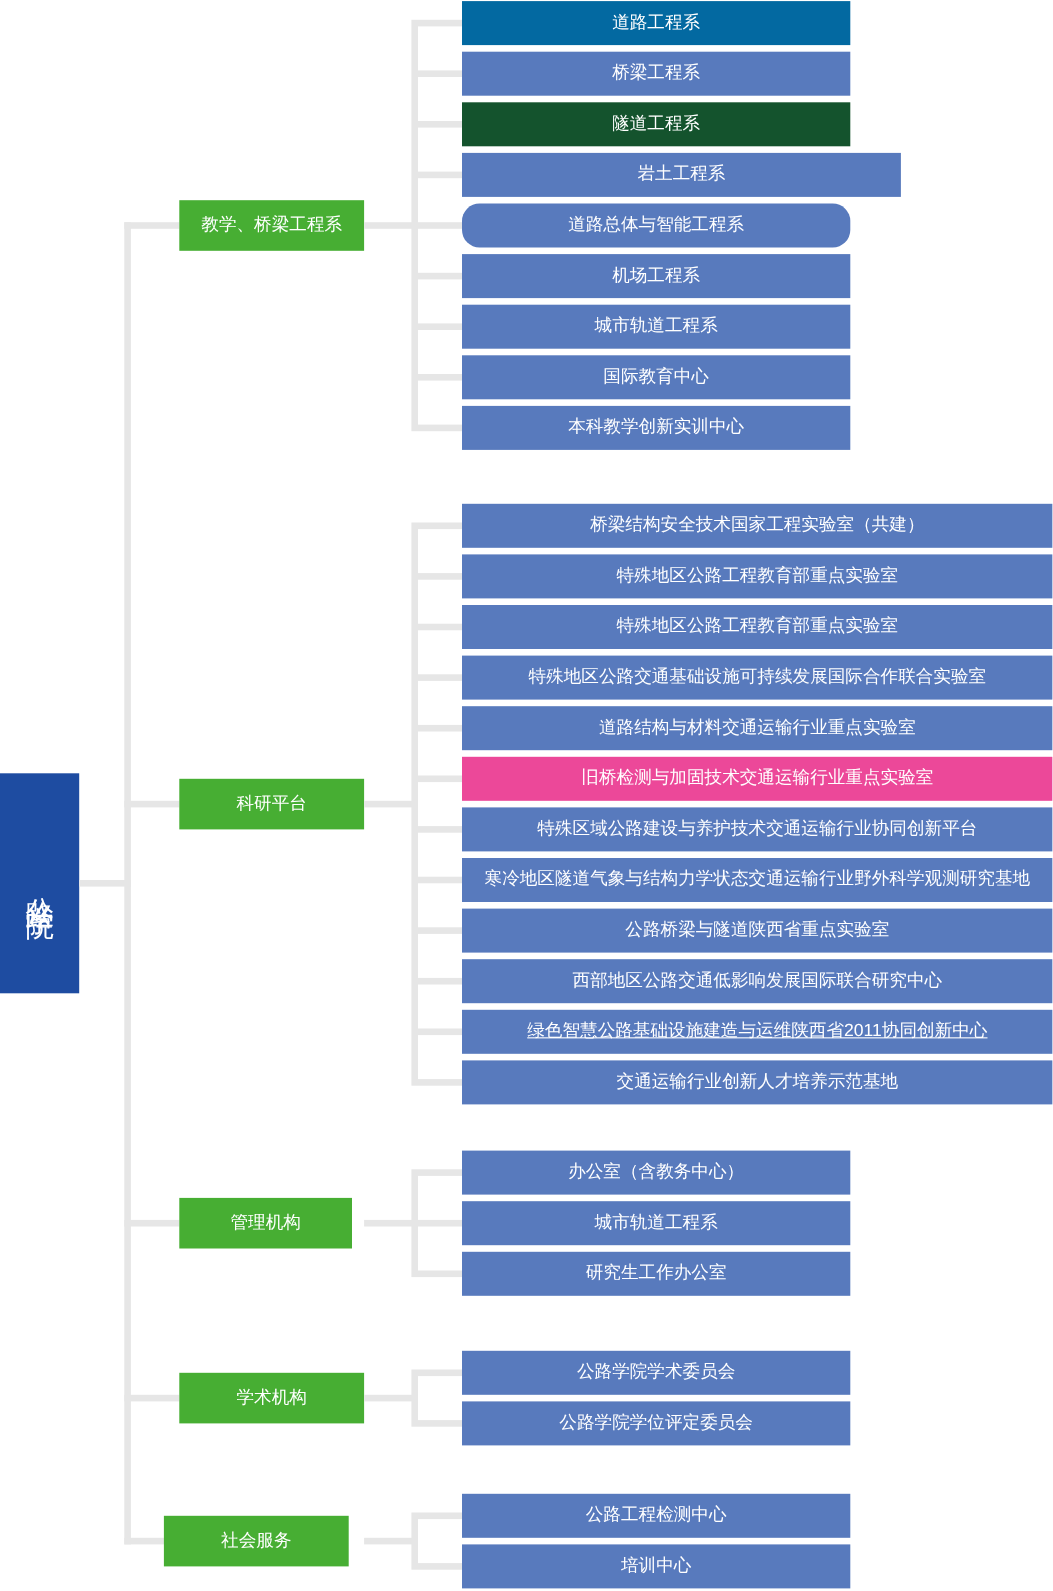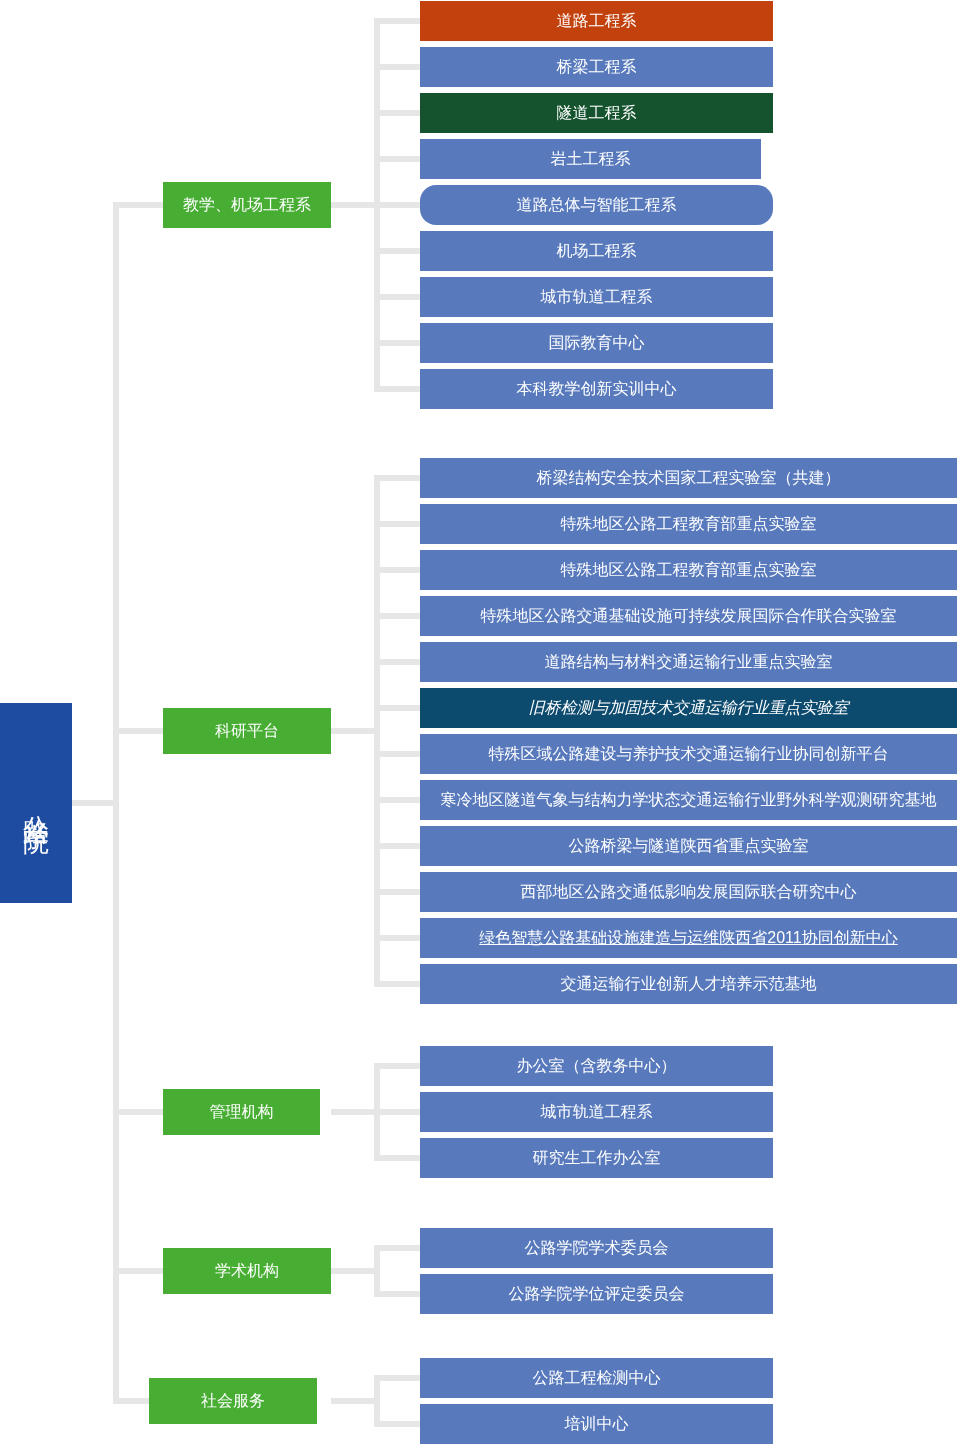--- a/index.html
+++ b/index.html
@@ -38,31 +38,31 @@
     padding: 0 4px;
   }
 </style>
 </head>
 <body>
 
 <div class="canvas">
   <div class="node root-node" style="left: 0px; top: 703px; width: 72px; height: 200px; background: rgb(30, 76, 161); color: rgb(255, 255, 255);">公路学院</div>
   <div id="generated">
       <div class="line" style="left: 113px; top: 202px; width: 50px; height: 6px; background: rgb(230, 230, 230);"></div>
-      <div class="node cat-node" style="left: 163px; top: 182px; width: 168px; height: 46px; background: rgb(71, 174, 51); color: rgb(255, 255, 255);">教学、机场工程系</div>
+      <div class="node cat-node" style="left: 163px; top: 182px; width: 168px; height: 46px; background: rgb(71, 174, 51); color: rgb(255, 255, 255);">教学、桥梁工程系</div>
       <div class="line" style="left: 331px; top: 202px; width: 49px; height: 6px; background: rgb(230, 230, 230);"></div>
       <div class="line" style="left: 374px; top: 18px; width: 6px; height: 374px; background: rgb(230, 230, 230);"></div>
       <div class="line" style="left: 380px; top: 18px; width: 40px; height: 6px; background: rgb(230, 230, 230);"></div>
-      <div class="node item-node" style="left: 420px; top: 1px; width: 353px; height: 40px; background: #c2410c; color: rgb(255, 255, 255);">道路工程系</div>
+      <div class="node item-node" style="left: 420px; top: 1px; width: 353px; height: 40px; background: #0369a1; color: rgb(255, 255, 255);">道路工程系</div>
       <div class="line" style="left: 380px; top: 64px; width: 40px; height: 6px; background: rgb(230, 230, 230);"></div>
       <div class="node item-node" style="left: 420px; top: 47px; width: 353px; height: 40px; background: rgb(88, 122, 189); color: rgb(255, 255, 255);">桥梁工程系</div>
       <div class="line" style="left: 380px; top: 110px; width: 40px; height: 6px; background: rgb(230, 230, 230);"></div>
       <div class="node item-node" style="left: 420px; top: 93px; width: 353px; height: 40px; background: #14532d; color: rgb(255, 255, 255);">隧道工程系</div>
       <div class="line" style="left: 380px; top: 156px; width: 40px; height: 6px; background: rgb(230, 230, 230);"></div>
-      <div class="node item-node" style="left: 420px; top: 139px; width: 341px; height: 40px; background: rgb(88, 122, 189); color: rgb(255, 255, 255);">岩土工程系</div>
+      <div class="node item-node" style="left: 420px; top: 139px; width: 399px; height: 40px; background: rgb(88, 122, 189); color: rgb(255, 255, 255);">岩土工程系</div>
       <div class="line" style="left: 380px; top: 202px; width: 40px; height: 6px; background: rgb(230, 230, 230);"></div>
       <div class="node item-node" style="left: 420px; top: 185px; width: 353px; height: 40px; background: rgb(88, 122, 189); color: rgb(255, 255, 255); border-radius: 16px;">道路总体与智能工程系</div>
       <div class="line" style="left: 380px; top: 248px; width: 40px; height: 6px; background: rgb(230, 230, 230);"></div>
       <div class="node item-node" style="left: 420px; top: 231px; width: 353px; height: 40px; background: rgb(88, 122, 189); color: rgb(255, 255, 255);">机场工程系</div>
       <div class="line" style="left: 380px; top: 294px; width: 40px; height: 6px; background: rgb(230, 230, 230);"></div>
       <div class="node item-node" style="left: 420px; top: 277px; width: 353px; height: 40px; background: rgb(88, 122, 189); color: rgb(255, 255, 255);">城市轨道工程系</div>
       <div class="line" style="left: 380px; top: 340px; width: 40px; height: 6px; background: rgb(230, 230, 230);"></div>
       <div class="node item-node" style="left: 420px; top: 323px; width: 353px; height: 40px; background: rgb(88, 122, 189); color: rgb(255, 255, 255);">国际教育中心</div>
       <div class="line" style="left: 380px; top: 386px; width: 40px; height: 6px; background: rgb(230, 230, 230);"></div>
       <div class="node item-node" style="left: 420px; top: 369px; width: 353px; height: 40px; background: rgb(88, 122, 189); color: rgb(255, 255, 255);">本科教学创新实训中心</div>
@@ -74,21 +74,21 @@
       <div class="node item-node" style="left: 420px; top: 458px; width: 537px; height: 40px; background: rgb(88, 122, 189); color: rgb(255, 255, 255);">桥梁结构安全技术国家工程实验室（共建）</div>
       <div class="line" style="left: 380px; top: 521px; width: 40px; height: 6px; background: rgb(230, 230, 230);"></div>
       <div class="node item-node" style="left: 420px; top: 504px; width: 537px; height: 40px; background: rgb(88, 122, 189); color: rgb(255, 255, 255);">特殊地区公路工程教育部重点实验室</div>
       <div class="line" style="left: 380px; top: 567px; width: 40px; height: 6px; background: rgb(230, 230, 230);"></div>
       <div class="node item-node" style="left: 420px; top: 550px; width: 537px; height: 40px; background: rgb(88, 122, 189); color: rgb(255, 255, 255);">特殊地区公路工程教育部重点实验室</div>
       <div class="line" style="left: 380px; top: 613px; width: 40px; height: 6px; background: rgb(230, 230, 230);"></div>
       <div class="node item-node" style="left: 420px; top: 596px; width: 537px; height: 40px; background: rgb(88, 122, 189); color: rgb(255, 255, 255);">特殊地区公路交通基础设施可持续发展国际合作联合实验室</div>
       <div class="line" style="left: 380px; top: 659px; width: 40px; height: 6px; background: rgb(230, 230, 230);"></div>
       <div class="node item-node" style="left: 420px; top: 642px; width: 537px; height: 40px; background: rgb(88, 122, 189); color: rgb(255, 255, 255);">道路结构与材料交通运输行业重点实验室</div>
       <div class="line" style="left: 380px; top: 705px; width: 40px; height: 6px; background: rgb(230, 230, 230);"></div>
-      <div class="node item-node" style="left: 420px; top: 688px; width: 537px; height: 40px; background: #0c4a6e; color: rgb(255, 255, 255); font-style: italic;">旧桥检测与加固技术交通运输行业重点实验室</div>
+      <div class="node item-node" style="left: 420px; top: 688px; width: 537px; height: 40px; background: #ec4899; color: rgb(255, 255, 255);">旧桥检测与加固技术交通运输行业重点实验室</div>
       <div class="line" style="left: 380px; top: 751px; width: 40px; height: 6px; background: rgb(230, 230, 230);"></div>
       <div class="node item-node" style="left: 420px; top: 734px; width: 537px; height: 40px; background: rgb(88, 122, 189); color: rgb(255, 255, 255);">特殊区域公路建设与养护技术交通运输行业协同创新平台</div>
       <div class="line" style="left: 380px; top: 797px; width: 40px; height: 6px; background: rgb(230, 230, 230);"></div>
       <div class="node item-node" style="left: 420px; top: 780px; width: 537px; height: 40px; background: rgb(88, 122, 189); color: rgb(255, 255, 255);">寒冷地区隧道气象与结构力学状态交通运输行业野外科学观测研究基地</div>
       <div class="line" style="left: 380px; top: 843px; width: 40px; height: 6px; background: rgb(230, 230, 230);"></div>
       <div class="node item-node" style="left: 420px; top: 826px; width: 537px; height: 40px; background: rgb(88, 122, 189); color: rgb(255, 255, 255); font-family: Liberation Serif, serif;">公路桥梁与隧道陕西省重点实验室</div>
       <div class="line" style="left: 380px; top: 889px; width: 40px; height: 6px; background: rgb(230, 230, 230);"></div>
       <div class="node item-node" style="left: 420px; top: 872px; width: 537px; height: 40px; background: rgb(88, 122, 189); color: rgb(255, 255, 255);">西部地区公路交通低影响发展国际联合研究中心</div>
       <div class="line" style="left: 380px; top: 935px; width: 40px; height: 6px; background: rgb(230, 230, 230);"></div>
       <div class="node item-node" style="left: 420px; top: 918px; width: 537px; height: 40px; background: rgb(88, 122, 189); color: rgb(255, 255, 255); text-decoration: underline;">绿色智慧公路基础设施建造与运维陕西省2011协同创新中心</div>

